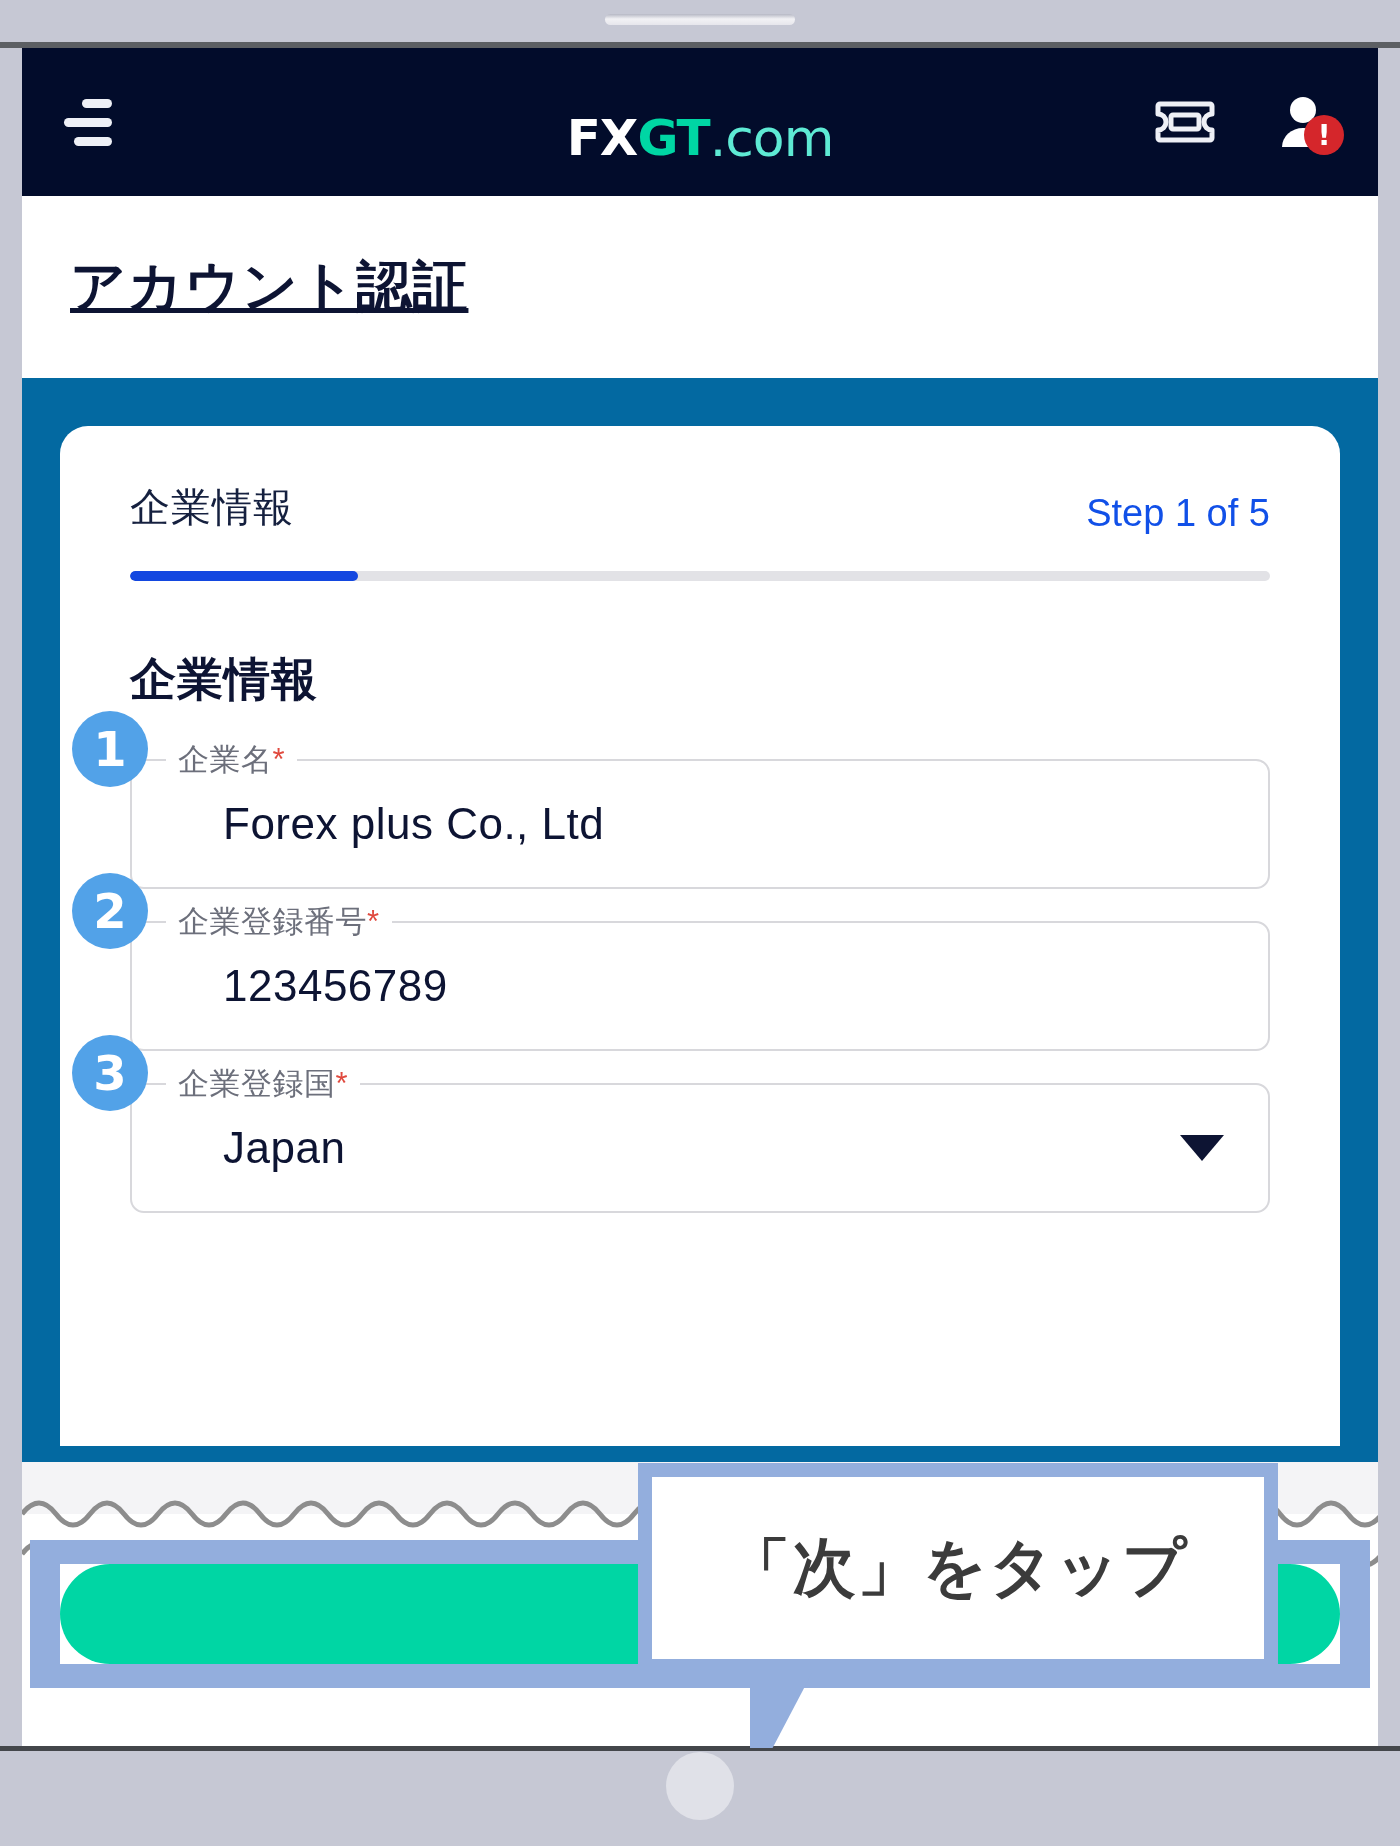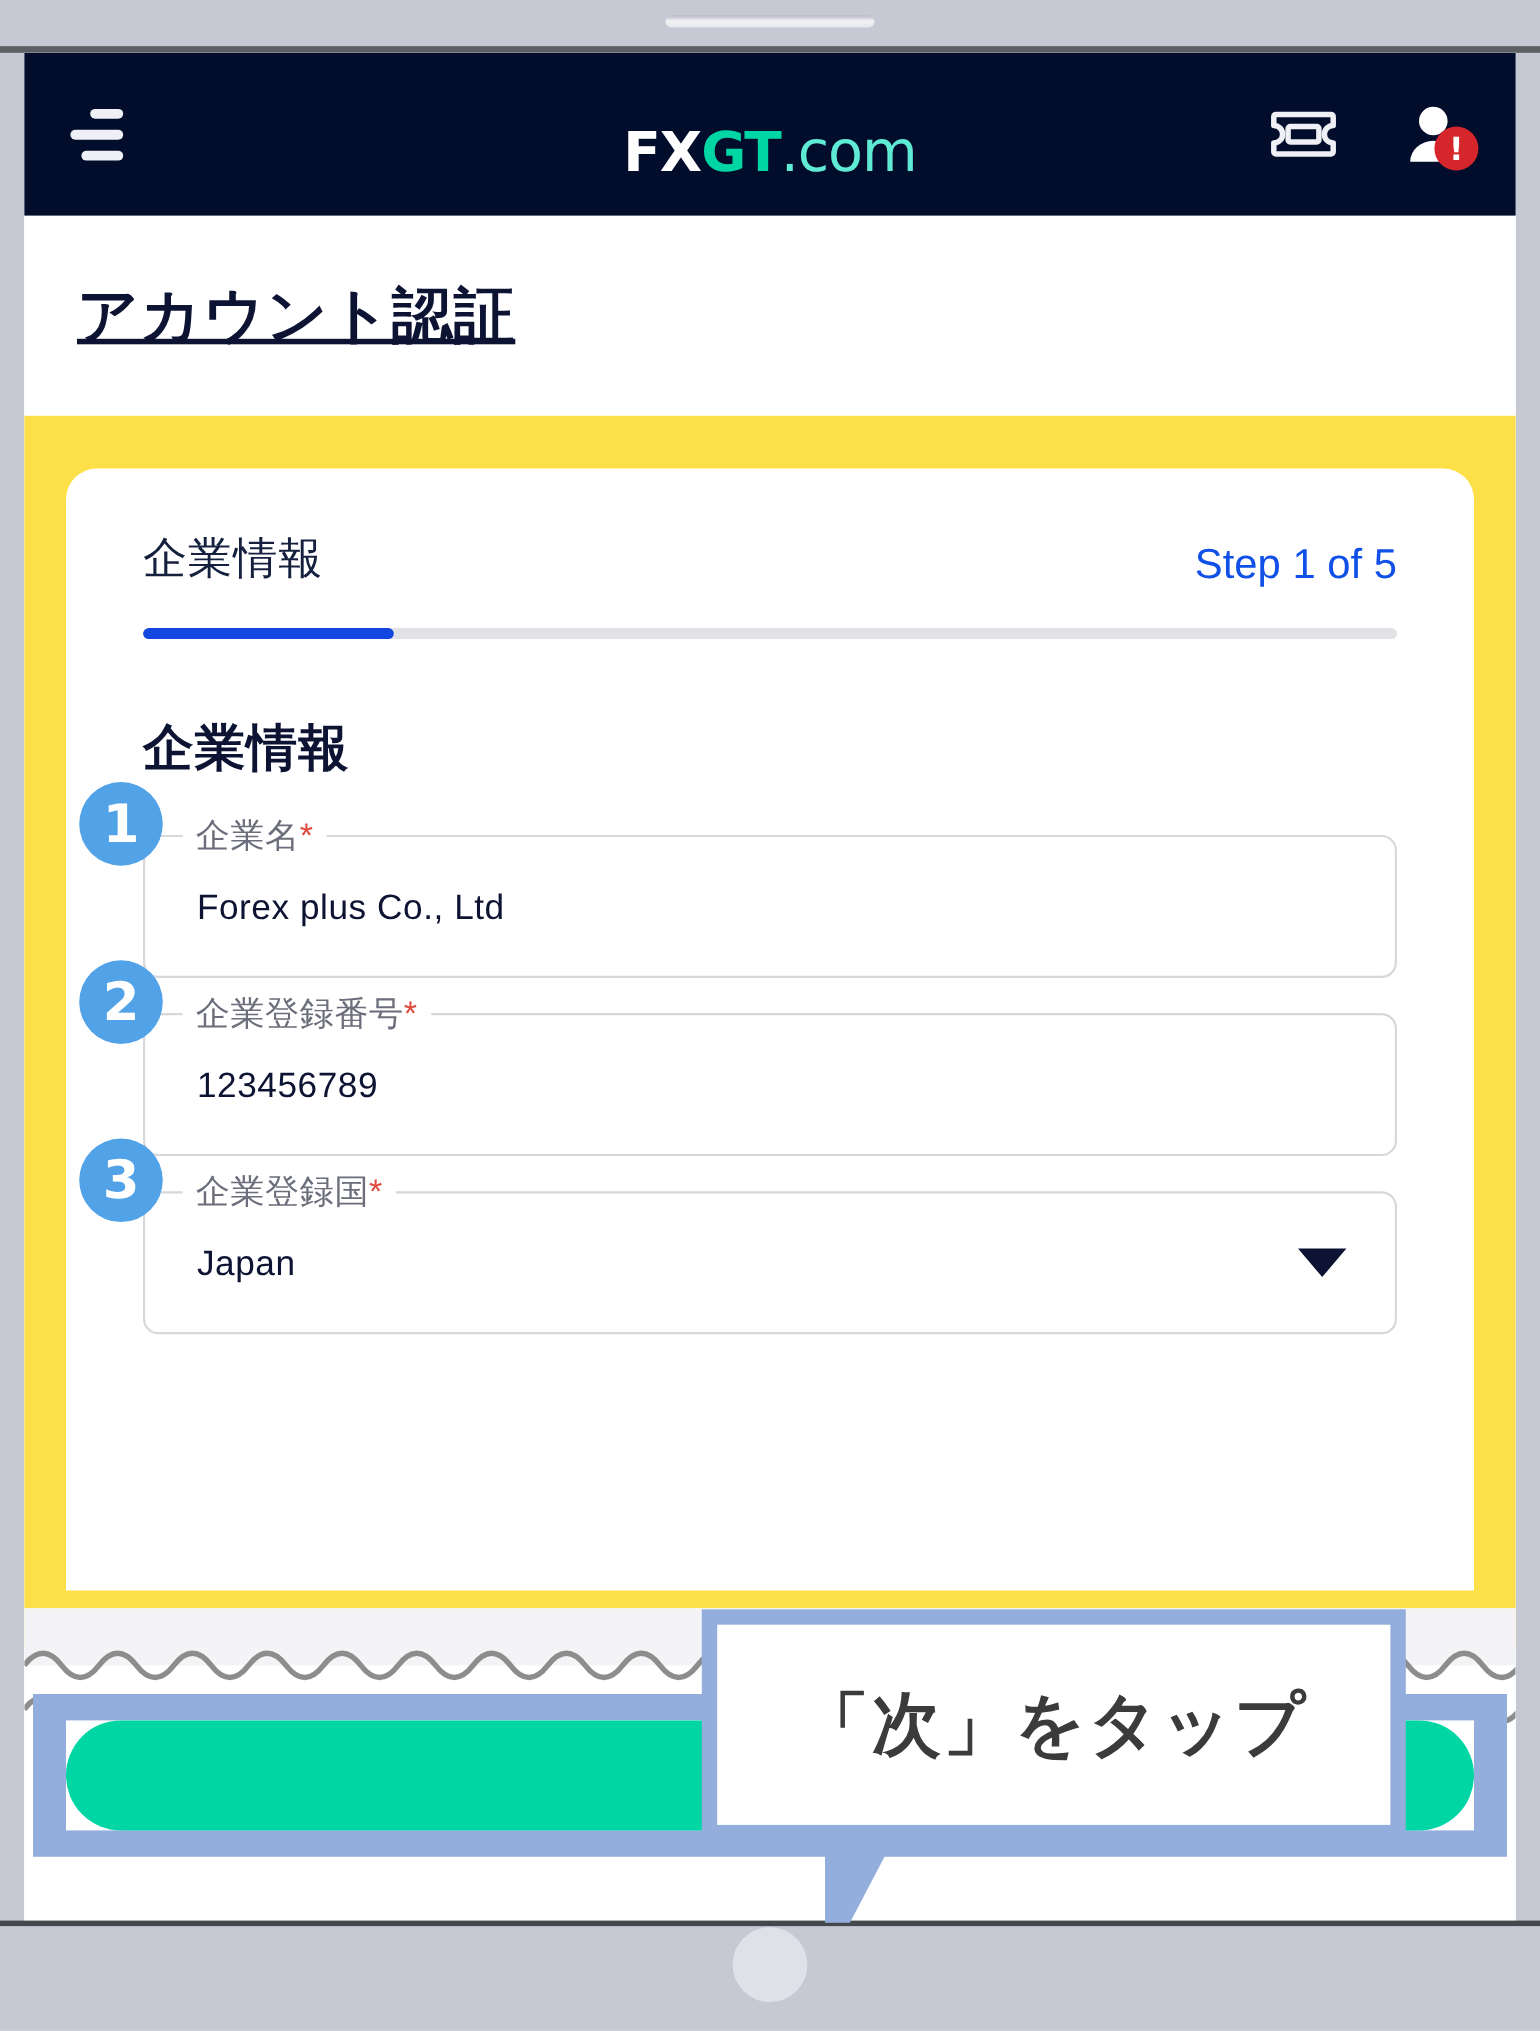--- a/index.html
+++ b/index.html
@@ -169,21 +169,21 @@
   .deposit-arrow { width: 44px; height: 44px; }
   .deposit-label {
     font-size: 45px;
     font-weight: 700;
     color: #0d1433;
     letter-spacing: 1px;
   }
 
   
   .content-bg {
-    background: #fde047;
+    background: #0369a1;
     padding: 48px 0 0 0;
     min-height: 1120px;
   }
 
   .card {
     background: #ffffff;
     border-radius: 28px 28px 0 0;
     margin: 0 38px;
     padding: 54px 38px 0 38px;
     min-height: 1020px;
@@ -226,23 +226,24 @@
     border: 2px solid #d8d8dc;
     border-radius: 14px;
     height: 130px;
     display: flex;
     align-items: center;
     padding: 0 47px;
     background: #fff;
     position: relative;
   }
   .field-value {
-    font-size: 32px;
+    font-size: 44px;
     color: #0d1433;
     letter-spacing: 0.5px;
+    margin-left: 44px;
   }
   .field-label {
     position: absolute;
     top: -22px;
     left: 34px;
     background: #ffffff;
     padding: 0 12px;
     font-size: 31px;
     color: #6c6f7b;
     letter-spacing: 0.5px;

